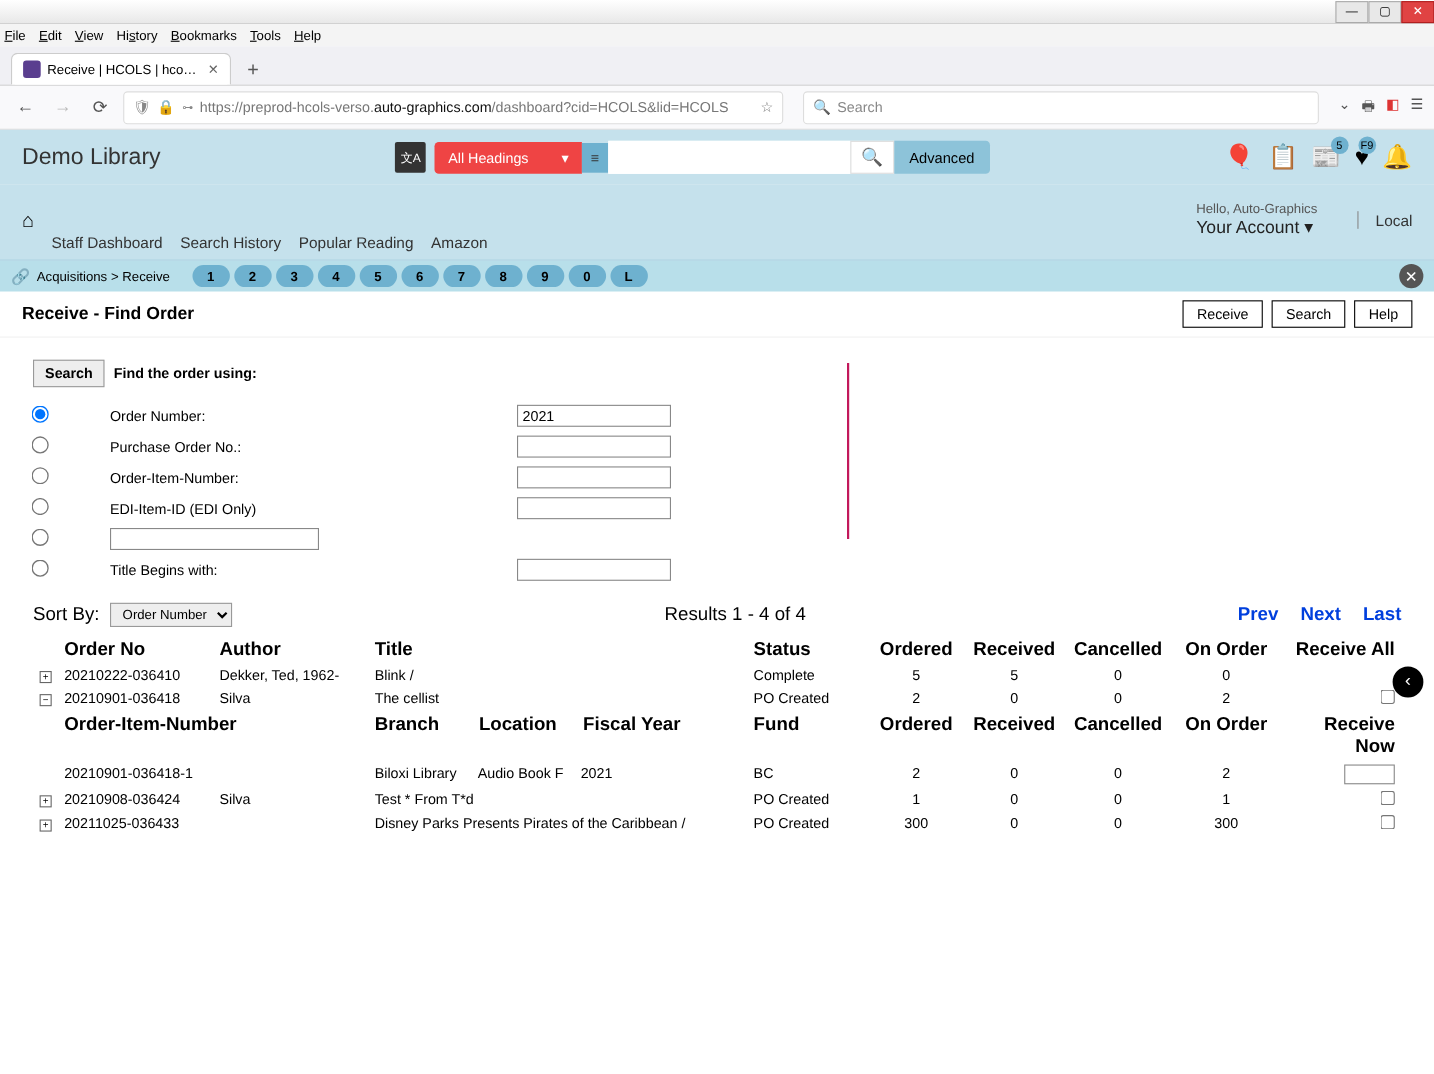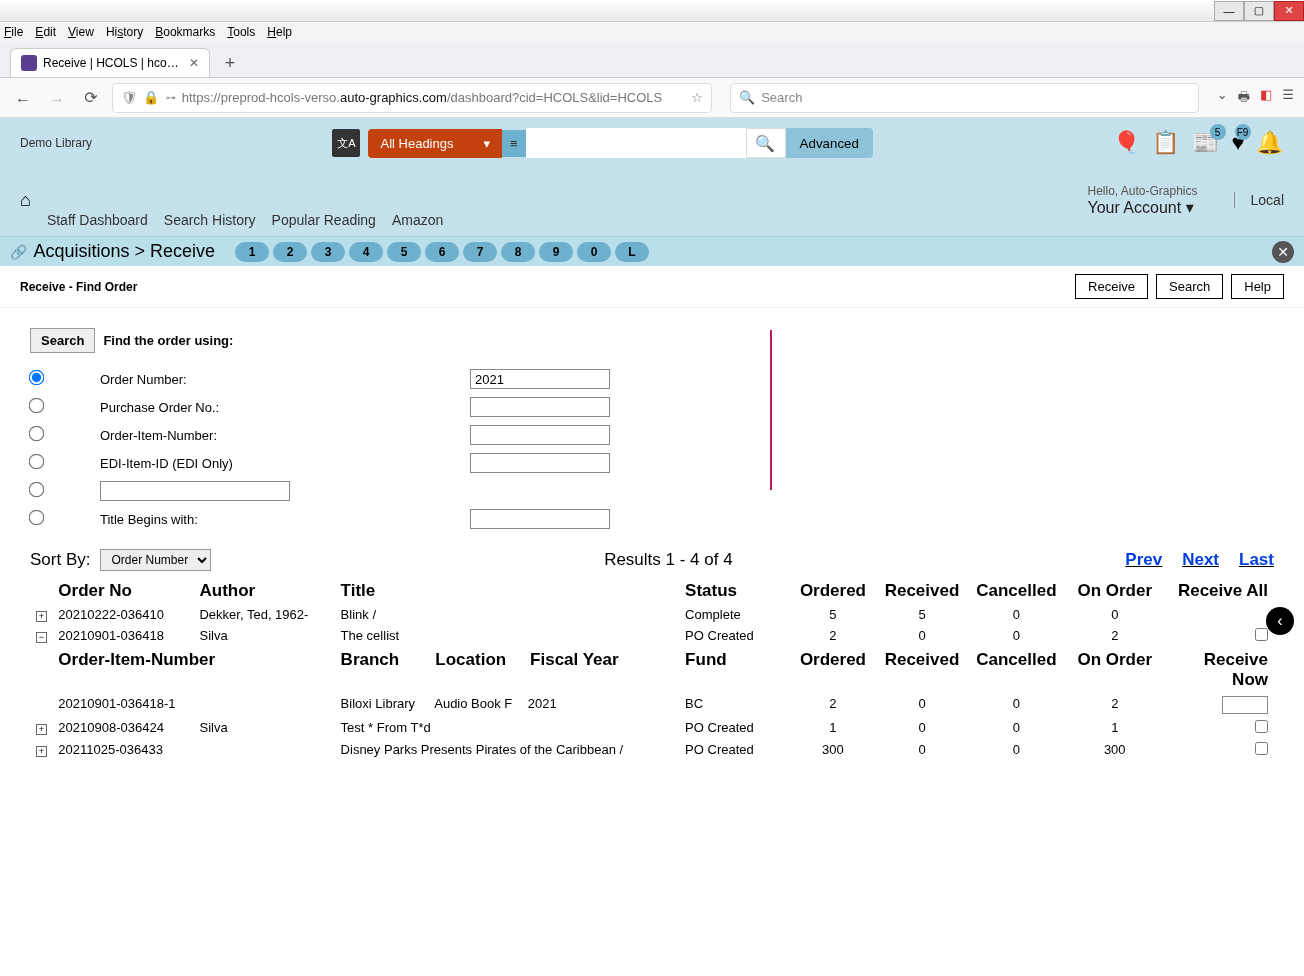--- a/index.html
+++ b/index.html
@@ -31,24 +31,24 @@
 .nav-btn { width:26px; height:26px; display:flex; align-items:center; justify-content:center; color:#555; font-size:16px; }
 .url-field { flex:0 0 auto; width:600px; height:30px; border:1px solid #ddd; border-radius:4px; display:flex; align-items:center; padding:0 8px; color:#777; font-size:13px; background:#fff; }
 .url-field .icon { margin-right:6px; color:#888; }
 .url-field .domain { color:#111; }
 .search-field { flex:1; height:30px; border:1px solid #ddd; border-radius:4px; display:flex; align-items:center; padding:0 8px; color:#888; background:#fff; margin-left:10px; }
 .search-field .icon { margin-right:6px; }
 .toolbar-icons { display:flex; gap:10px; margin-left:10px; color:#555; }
 
 
 .app-header { background:#c5e1ec; padding:10px 20px; display:flex; align-items:center; }
-.logo-text { font-size:12px; color:#333; }
+.logo-text { font-size:21px; color:#333; }
 .header-center { margin-left:auto; display:flex; align-items:center; }
 .translate-icon { width:28px; height:28px; background:#333; color:#fff; display:flex; align-items:center; justify-content:center; font-size:11px; border-radius:2px; margin-right:8px; }
-.heading-select { background:#c2410c; color:#fff; border:none; border-radius:4px 0 0 4px; padding:7px 12px; display:flex; align-items:center; gap:30px; }
+.heading-select { background:#ef4444; color:#fff; border:none; border-radius:4px 0 0 4px; padding:7px 12px; display:flex; align-items:center; gap:30px; }
 .heading-select::after { content:"▾"; }
 .db-icon { background:#6eb1cf; padding:6px 8px; color:#333; }
 .catalog-search { width:220px; height:30px; border:1px solid #fff; background:#fff; }
 .catalog-search-btn { background:#fff; border:1px solid #ddd; width:40px; height:30px; display:flex; align-items:center; justify-content:center; color:#6eb1cf; font-size:16px; }
 .advanced-btn { background:#8dc3d9; border:none; height:30px; padding:0 14px; border-radius:0 4px 4px 0; }
 .header-right { margin-left:auto; display:flex; align-items:center; gap:12px; }
 .balloon-icon { font-size:22px; }
 .badge-icon { position:relative; font-size:22px; color:#000; }
 .badge { position:absolute; top:-6px; right:-6px; background:#6eb1cf; color:#000; border-radius:50%; width:16px; height:16px; font-size:10px; display:flex; align-items:center; justify-content:center; }
 
@@ -57,28 +57,28 @@
 .sec-nav .home-icon { font-size:18px; color:#000; }
 .sec-nav a { color:#333; text-decoration:none; font-size:14px;margin-top:40px; }
 .account-area { margin-left:auto; text-align:left; font-size:12px; }
 .account-area .hello { color:#555;text-align:center; }
 .account-area .acct { font-size:16px; color:#222; }
 .logout { margin-left:20px; border-left:1px solid #888; padding-left:16px; color:#333; font-size:14px; }
 
 
 .crumb-bar { background:#b8dfea; padding:4px 10px; display:flex; align-items:center; position:relative; }
 .crumb-bar .link-icon { margin-right:6px; font-size:14px; }
-.crumb-bar .crumb { font-size:18px; }
+.crumb-bar .crumb { font-size:12px; }
 .pill-row { display:flex; gap:4px; margin-left:20px; }
 .pill { background:#6eb1cf; color:#000; width:34px; height:20px; border-radius:10px; display:flex; align-items:center; justify-content:center; font-size:12px; font-weight:bold; }
 .close-round { position:absolute; right:10px; width:22px; height:22px; background:#555; color:#fff; border-radius:50%; display:flex; align-items:center; justify-content:center; font-size:14px; }
 
 
 .title-bar { background:#fff; padding:8px 20px; display:flex; align-items:center; border-bottom:1px solid #eee; }
-.title-bar h2 { font-size:12px; font-weight:bold; }
+.title-bar h2 { font-size:16px; font-weight:bold; }
 .action-btns { margin-left:auto; display:flex; gap:8px; }
 .action-btn { background:#fff; border:1px solid #000; padding:4px 12px; font-size:13px; }
 
 
 .search-form { padding:20px 30px 10px; background:#fff; }
 .search-form-row1 { display:flex; align-items:center; gap:8px; margin-bottom:12px; }
 .search-btn-box { background:#eee; border:1px solid #999; padding:4px 10px; font-weight:bold; font-size:13px; }
 .form-instr { font-size:13px; font-weight:bold; }
 .radio-row { display:flex; align-items:center; padding:4px 0; }
 .radio-row .radio-col { width:70px; }
@@ -86,21 +86,21 @@
 .radio-row .label-col { width:370px; font-size:13px; }
 .radio-row .input-col input { border:1px solid #888; height:20px; width:140px; padding:0 4px; font-size:13px; }
 .radio-row.wide .input-col input { width:190px; }
 .v-divider { border-left:2px solid #c2185b; height:160px; position:absolute; left:770px; top:330px; }
 
 
 .results-hdr { padding:6px 30px; display:flex; align-items:center; }
 .sort-label { font-size:17px; font-weight:normal; margin-right:10px; }
 .sort-select { border:1px solid #999; background:#eee; padding:2px 6px; font-size:12px; }
 .results-count { margin:0 auto; font-size:17px; }
-.pager { display:flex; gap:20px;text-decoration:underline; }
+.pager { display:flex; gap:20px; }
 .pager a { color:#003fdd; font-weight:bold; font-size:17px; }
 
 
 .results-area { padding:0 30px; position:relative; }
 .tbl { width:100%; font-size:13px; }
 .tbl .hdr-row { font-size:17px; font-weight:bold; }
 .tbl td { padding:2px 4px; vertical-align:top; }
 .col-expand { width:16px; }
 .expand-box { width:11px; height:11px; border:1px solid #666; display:inline-flex; align-items:center; justify-content:center; font-size:9px; line-height:1; }
 .num-cell { text-align:center; }

